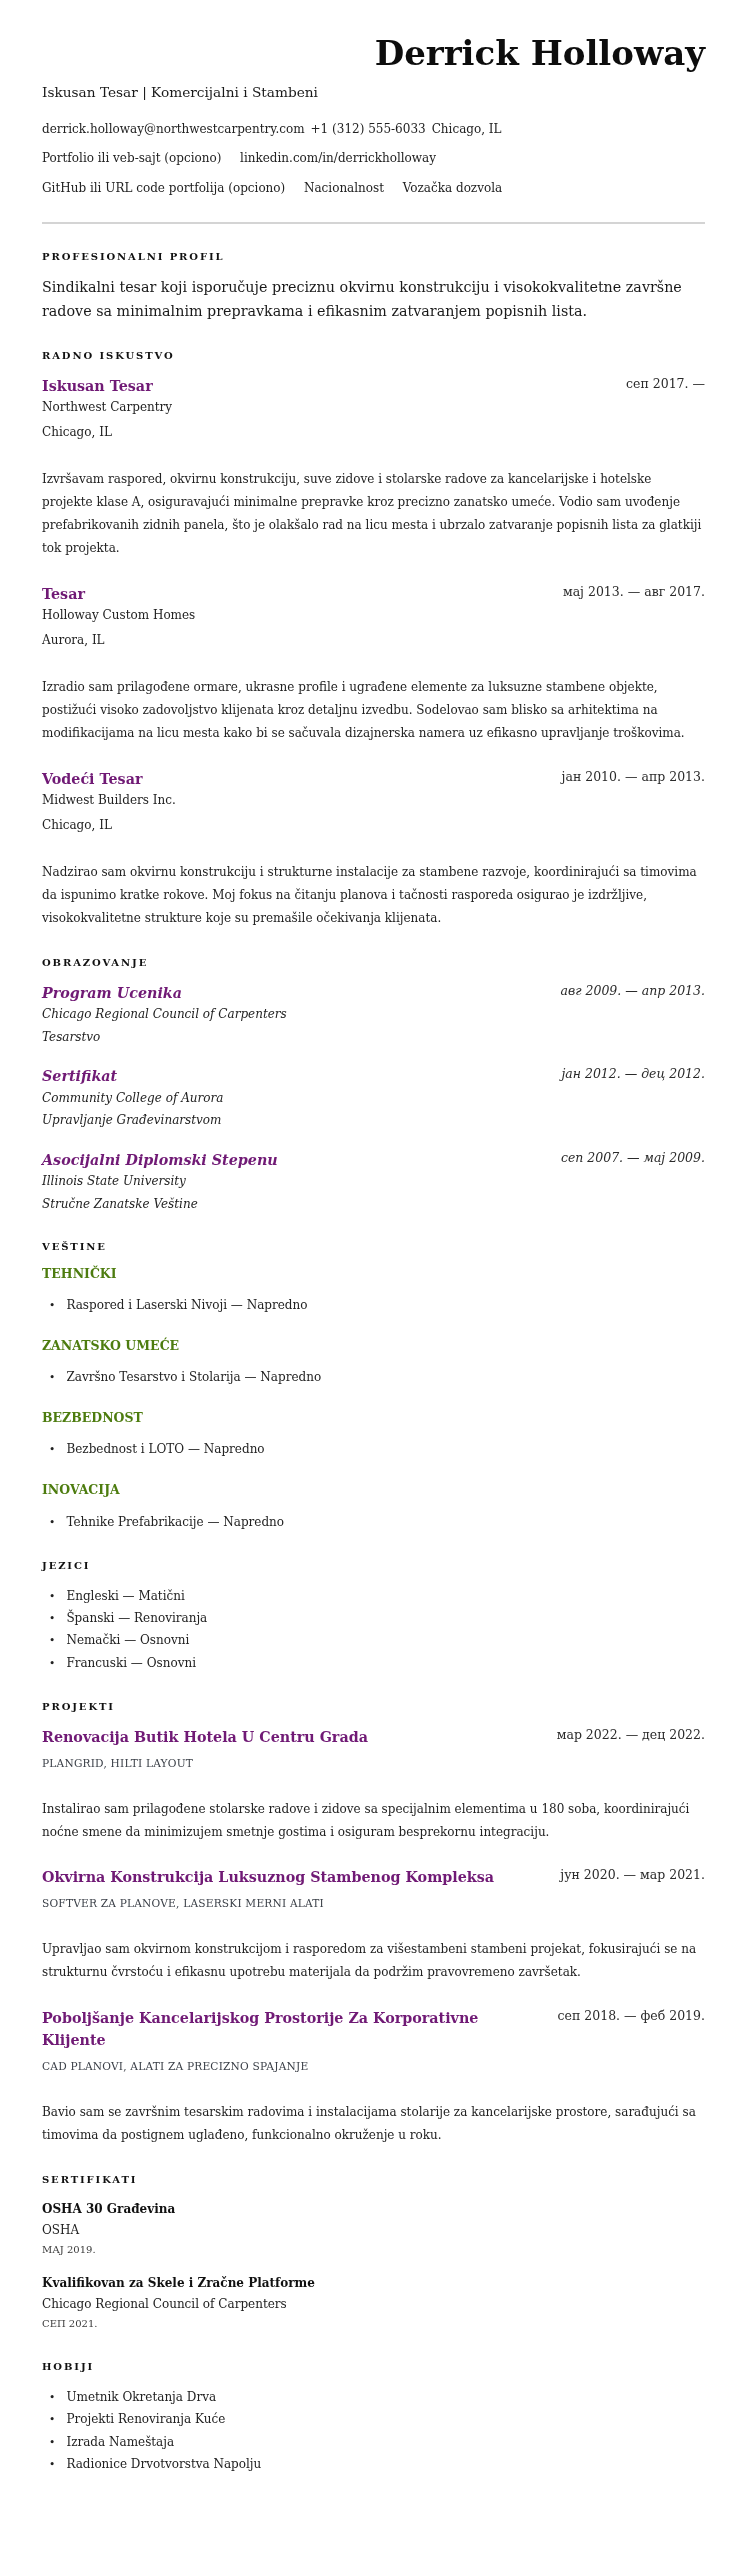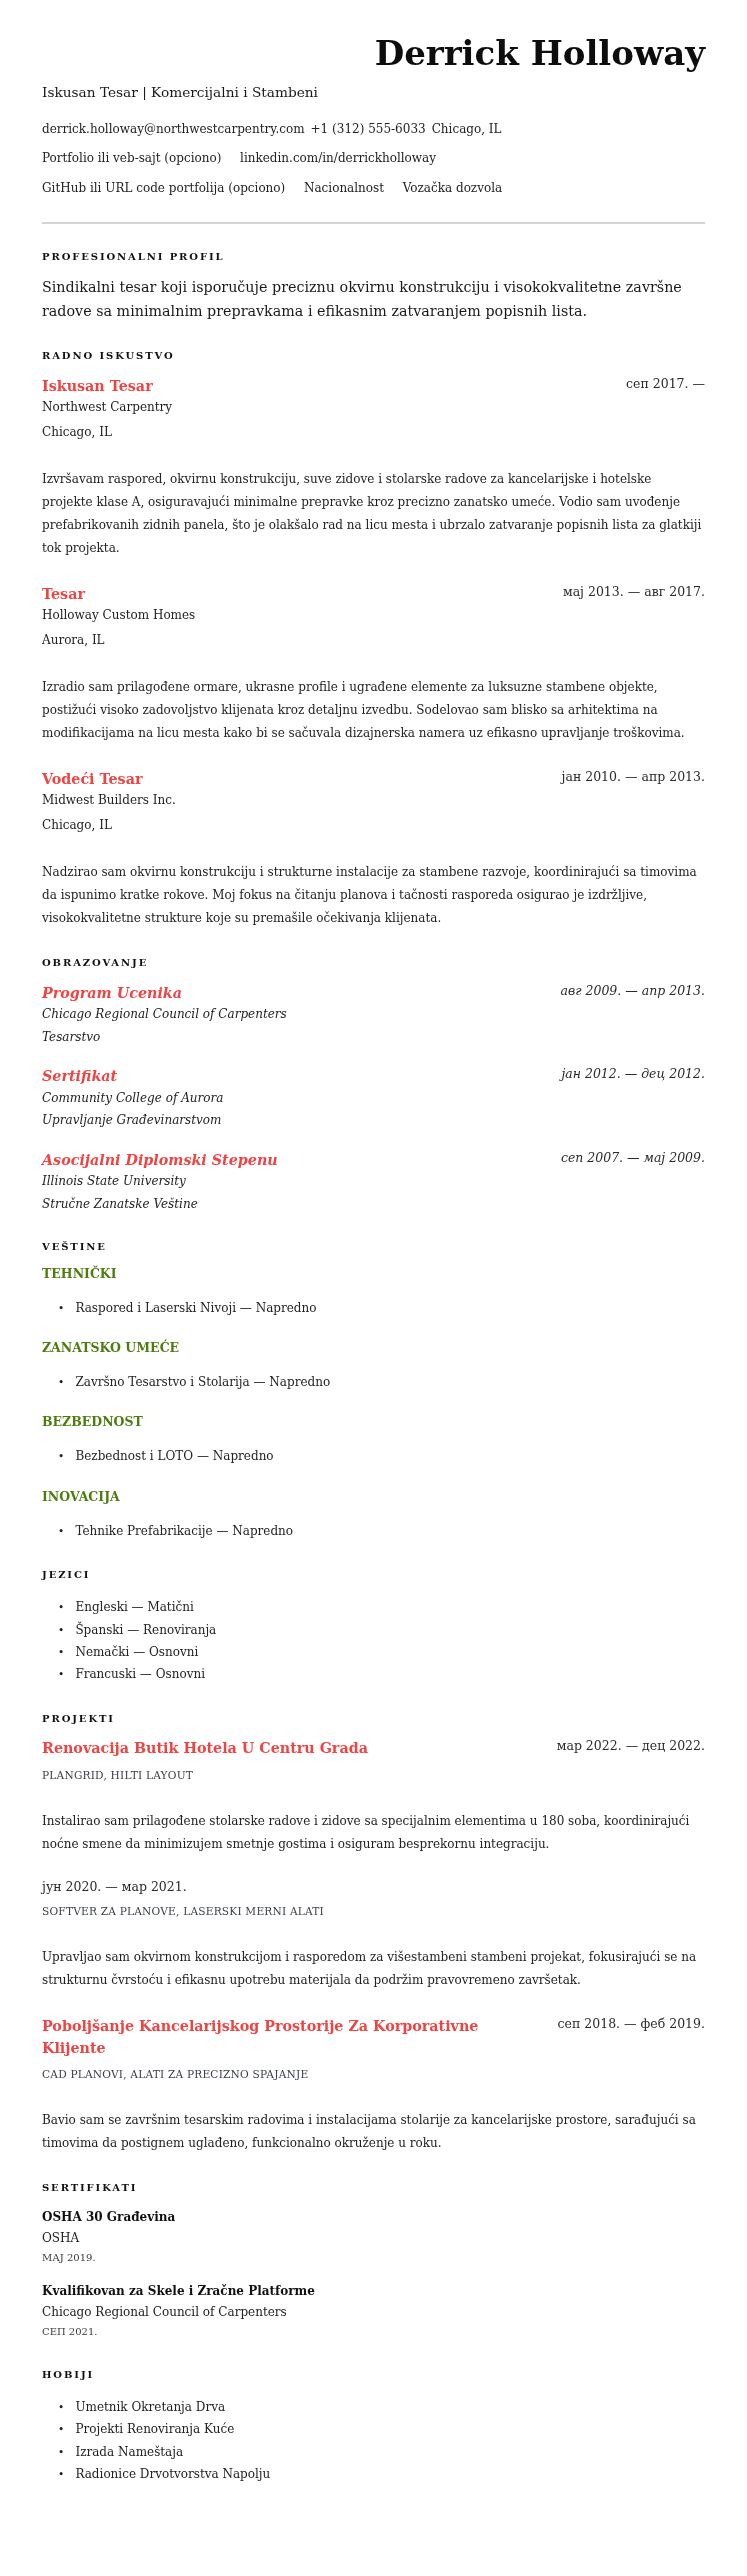--- a/index.html
+++ b/index.html
@@ -12,32 +12,32 @@
     .name { font-size: 34px; font-weight: bold; margin: 0; line-height: 1.1; color: #0d0d0d; text-align: right; }
     .headline { font-size: 13.7px; margin: 11.2px 0 0 0; color: #1a1a1a; }
     .contact-row { display: flex; flex-wrap: wrap; gap: 0 18.7px; font-size: 12px; color: #222; margin-top: 12.5px; line-height: 17.4px; }
     .contact-row.first { margin-top: 21px; gap: 6px; }
     .divider { height: 1.9px; background: #d4d4d4; border: 0; margin: 24px 0 27px 0; }
     .section-title { font-size: 10px; font-weight: bold; letter-spacing: 1.9px; margin: 0 0 13.7px 0; color: #111; }
     .section { margin-bottom: 27px; }
     .summary { font-size: 14.3px; line-height: 24px; margin: 0; color: #1a1a1a; }
     .entry { margin-bottom: 22.4px; }
     .entry-head { display: flex; justify-content: space-between; align-items: flex-start; }
-    .entry-title { font-size: 14.3px; font-weight: bold; color: #ef4444; line-height: 22.4px; max-width: 486px; }
+    .entry-title { font-size: 14.3px; font-weight: bold; color: #701a75; line-height: 22.4px; max-width: 486px; }
     .entry-date { font-size: 12.5px; color: #2a2a2a; white-space: nowrap; line-height: 18.7px; }
     .entry-sub { font-size: 12px; color: #222; line-height: 20px; margin: 0; }
     .entry-sub + .entry-sub { margin-top: 5px; }
     .entry-desc { font-size: 12px; color: #222; line-height: 23px; margin: 26px 0 0 0; }
     .edu .entry { margin-bottom: 18.7px; font-style: italic; }
     .edu .entry-sub + .entry-sub { margin-top: 2.5px; }
     .tech { font-size: 10.6px; color: #3a3f47; margin: 8.7px 0 0 0; letter-spacing: 0.2px; }
     .proj .entry-desc { margin-top: 29px; }
     .skill-group-title { font-size: 12.5px; font-weight: bold; margin: 0 0 13.7px 0; color: #4d7c0f; }
     .skill-group { margin-bottom: 21px; }
-    ul.bullets { list-style: none; margin: 16px; padding: 0; }
+    ul.bullets { list-style: none; margin: 7px; padding: 0; }
     ul.bullets li { position: relative; padding-left: 17.4px; font-size: 12px; line-height: 22.4px; color: #222; }
     ul.bullets li::before { content: "\2022"; position: absolute; left: 0; top: 0; font-size: 10.6px; }
     .cert { margin-bottom: 13.7px; }
     .cert-name { font-size: 12px; font-weight: bold; color: #111; line-height: 21px; }
     .cert-org { font-size: 12px; color: #222; line-height: 21px; }
     .cert-date { font-size: 10px; color: #3a3a3a; line-height: 18.7px; }
   </style>
 </head>
 <body>
 
@@ -181,20 +181,21 @@
       <div class="entry-head">
         <span class="entry-title">Renovacija Butik Hotela U Centru Grada</span>
         <span class="entry-date">мар 2022. — дец 2022.</span>
       </div>
       <p class="tech">PLANGRID, HILTI LAYOUT</p>
       <p class="entry-desc">Instalirao sam prilagođene stolarske radove i zidove sa specijalnim elementima u 180 soba, koordinirajući noćne smene da minimizujem smetnje gostima i osiguram besprekornu integraciju.</p>
     </div>
 
     <div class="entry">
       <div class="entry-head">
+        <span class="entry-title">Okvirna Konstrukcija Luksuznog Stambenog Kompleksa</span>
         <span class="entry-date">јун 2020. — мар 2021.</span>
       </div>
       <p class="tech">SOFTVER ZA PLANOVE, LASERSKI MERNI ALATI</p>
       <p class="entry-desc">Upravljao sam okvirnom konstrukcijom i rasporedom za višestambeni stambeni projekat, fokusirajući se na strukturnu čvrstoću i efikasnu upotrebu materijala da podržim pravovremeno završetak.</p>
     </div>
 
     <div class="entry">
       <div class="entry-head">
         <span class="entry-title">Poboljšanje Kancelarijskog Prostorije Za Korporativne Klijente</span>
         <span class="entry-date">сеп 2018. — феб 2019.</span>

